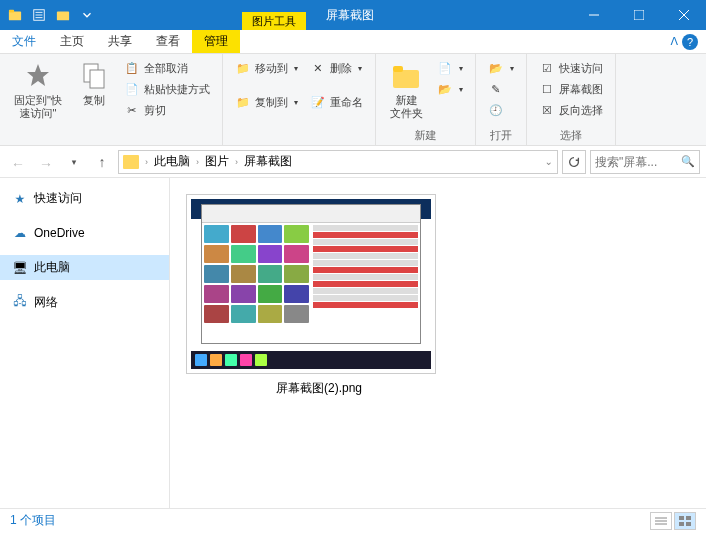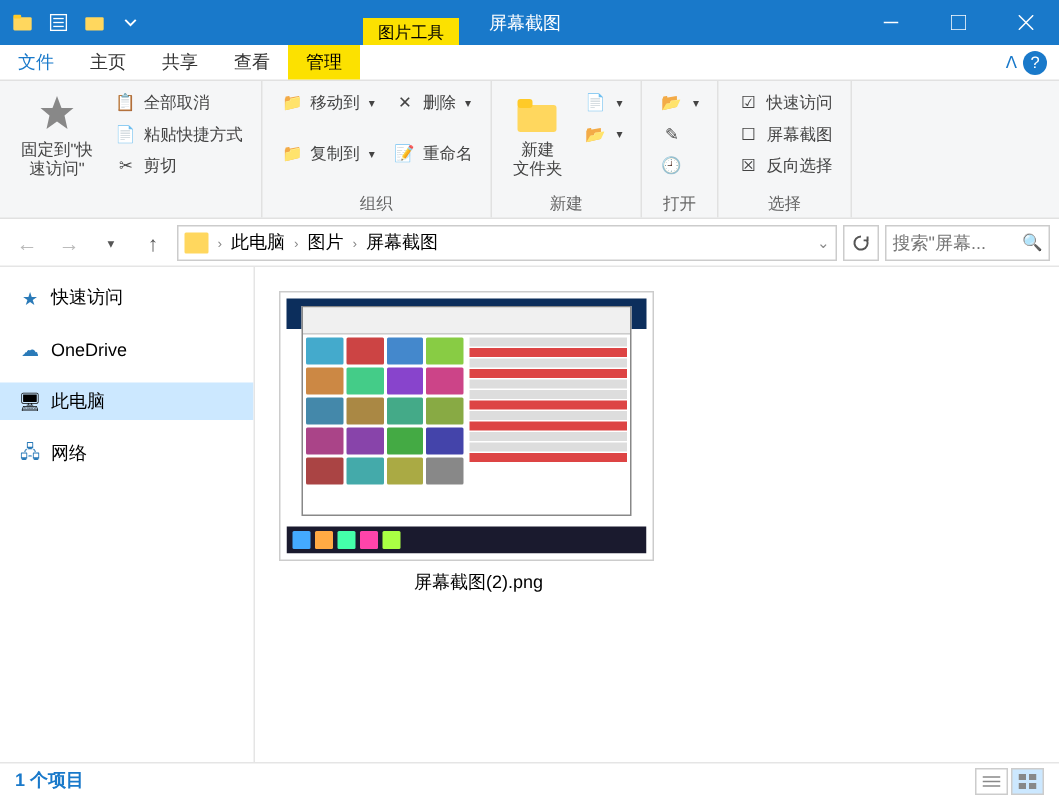--- a/index.html
+++ b/index.html
@@ -66,21 +66,21 @@
     .thumb-browser-content { display: flex; height: calc(100% - 18px); }
     .thumb-left { width: 50%; display: grid; grid-template-columns: repeat(4, 1fr); grid-auto-rows: 18px; gap: 2px; padding: 2px; }
     .tile { border-radius: 1px; }
     .thumb-right { width: 50%; padding: 2px; display: flex; flex-direction: column; gap: 1px; }
     .text-line { height: 6px; background: #ddd; }
     .text-line.red { background: #d44; }
     .thumb-taskbar { position: absolute; bottom: 0; left: 0; right: 0; height: 18px; background: #1a1a2e; display: flex; align-items: center; padding: 0 4px; gap: 3px; }
     .tb-icon { width: 12px; height: 12px; background: #4a8; border-radius: 1px; }
     .file-name { font-size: 12px; margin-top: 6px; text-align: center; margin-left: 16px; }
     
-    .statusbar { height: 24px; border-top: 1px solid #e5e5e5; display: flex; align-items: center; padding: 0 10px; font-size: 12px; color: #1979ca; font-weight: bold; }
+    .statusbar { height: 24px; border-top: 1px solid #e5e5e5; display: flex; align-items: center; padding: 0 10px; font-size: 12px; color: #1979ca; }
     .view-toggles { margin-left: auto; display: flex; gap: 2px; }
     .view-btn { width: 22px; height: 18px; border: 1px solid #ccc; cursor: pointer; display: flex; align-items: center; justify-content: center; }
     .view-btn.active { background: #cce8ff; }
   </style>
 </head>
 <body>
 
 <div class="titlebar">
   <div class="qat">
     <div class="qat-icon">
@@ -150,20 +150,29 @@
     <div class="group-content">
       <div class="big-btn">
         <div class="big-icon">
             <svg viewBox="0 0 32 32">
               <path d="M16 4l3 8h8l-6 5 2 9-7-5-7 5 2-9-6-5h8z" fill="#888"></path>
             </svg>
           </div>
         <div class="big-btn-label" style="white-space:pre-line;">固定到"快
 速访问"</div>
       </div>
+      <div class="big-btn">
+        <div class="big-icon">
+            <svg viewBox="0 0 32 32">
+              <rect x="6" y="4" width="14" height="18" fill="#fff" stroke="#888"></rect>
+              <rect x="12" y="10" width="14" height="18" fill="#fff" stroke="#888"></rect>
+            </svg>
+          </div>
+        <div class="big-btn-label">复制</div>
+      </div>
       <div class="small-list">
         <div class="small-btn">
             <span class="small-icon">📋</span>
             <span>全部取消</span>
           </div>
         <div class="small-btn">
             <span class="small-icon">📄</span>
             <span>粘贴快捷方式</span>
           </div>
         <div class="small-btn">
@@ -193,21 +202,20 @@
             <span class="small-icon">✕</span>
             <span>删除</span>
             <span class="dropdown-arrow">▾</span>
           </div>
         <div class="small-btn">
             <span class="small-icon">📝</span>
             <span>重命名</span>
           </div>
       </div>
     </div>
-    <div class="group-label">组织</div>
   </div>
 
   <div class="ribbon-group">
     <div class="group-content">
       <div class="big-btn">
         <div class="big-icon">
             <svg viewBox="0 0 32 32">
               <rect x="3" y="10" width="26" height="18" fill="#ffd75e" rx="2"></rect>
               <rect x="3" y="6" width="10" height="6" fill="#ffca28" rx="2"></rect>
             </svg>

